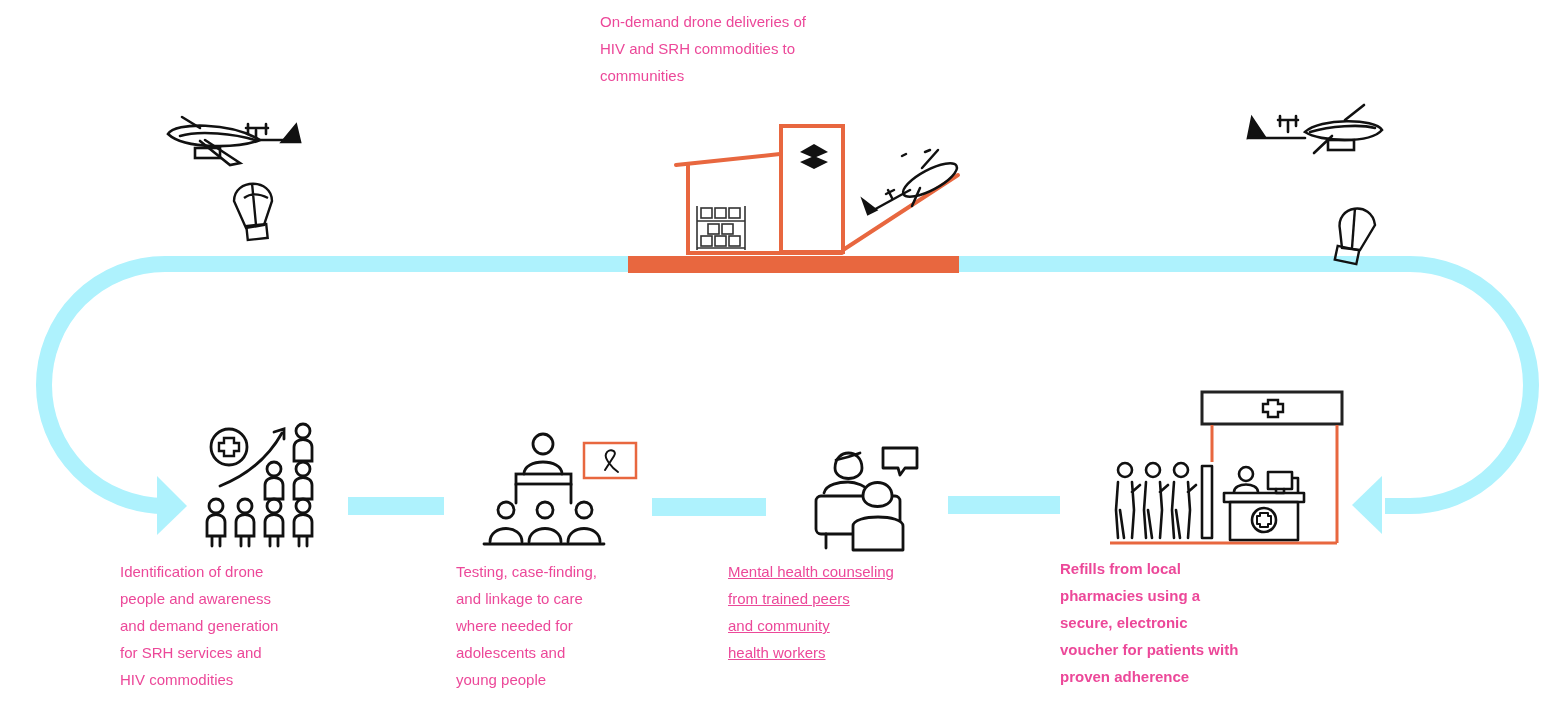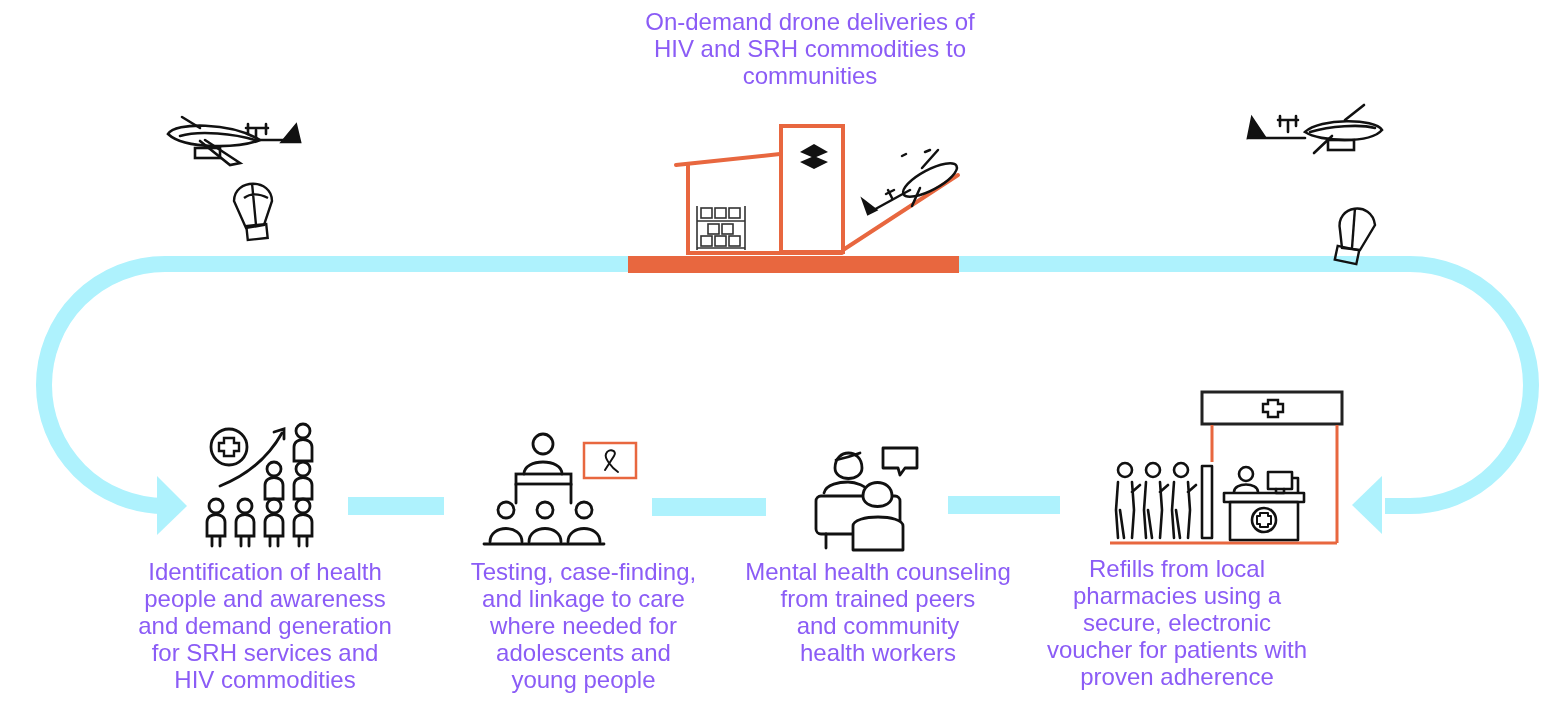--- a/index.html
+++ b/index.html
@@ -1,24 +1,24 @@
 <!DOCTYPE html>
 <html><head>
 <meta charset="utf-8">
 <style>
   html, body { margin:0; padding:0; background:#ffffff; }
   body { width:1548px; height:704px; position:relative; overflow:hidden;
          font-family:"Liberation Sans", sans-serif; color:#111; }
-  .label { position:absolute; text-align:center; font-size:24px; line-height:27px;
-           color:#8b5cf6; font-weight:500; white-space:pre-line; }
+  .label { position:absolute; font-size:15px; line-height:27px;
+           color:#ec4899; font-weight:500; white-space:pre-line; }
   #title { left:600px; top:8px; width:420px; }
   #step1-label { left:120px; top:558px; width:290px; }
   #step2-label { left:456px; top:558px; width:255px; }
-  #step3-label { left:728px; top:558px; width:300px; }
-  #step4-label { left:1032px; top:555px; width:290px; }
+  #step3-label { left:728px; top:558px; width:300px;text-decoration:underline; }
+  #step4-label { left:1060px; top:555px; width:290px;font-weight:bold; }
   svg { position:absolute; left:0; top:0; }
 </style>
 </head>
 <body>
 
 <svg width="1548" height="704" viewBox="0 0 1548 704">
 
   <g fill="none" stroke="#aef2fd" stroke-width="16">
     <path d="M630 264 H165 A121 121 0 0 0 165 506 H160"></path>
     <path d="M958 264 H1410 A121 121 0 0 1 1410 506 H1385"></path>
@@ -169,21 +169,21 @@
       <path d="M1260 513 H1268 V516 H1271 V524 H1268 V527 H1260 V524 H1257 V516 H1260 Z" stroke-width="2"></path>
       <rect x="1268" y="472" width="24" height="17"></rect>
       <path d="M1276 489 V493 H1284 V489 M1293 478 H1298 V492"></path>
     </g>
   </g>
 </svg>
 
 <div id="title" class="label">On-demand drone deliveries of
 HIV and SRH commodities to
 communities</div>
-<div id="step1-label" class="label">Identification of health
+<div id="step1-label" class="label">Identification of drone
 people and awareness
 and demand generation
 for SRH services and
 HIV commodities</div>
 <div id="step2-label" class="label">Testing, case-finding,
 and linkage to care
 where needed for
 adolescents and
 young people</div>
 <div id="step3-label" class="label">Mental health counseling

